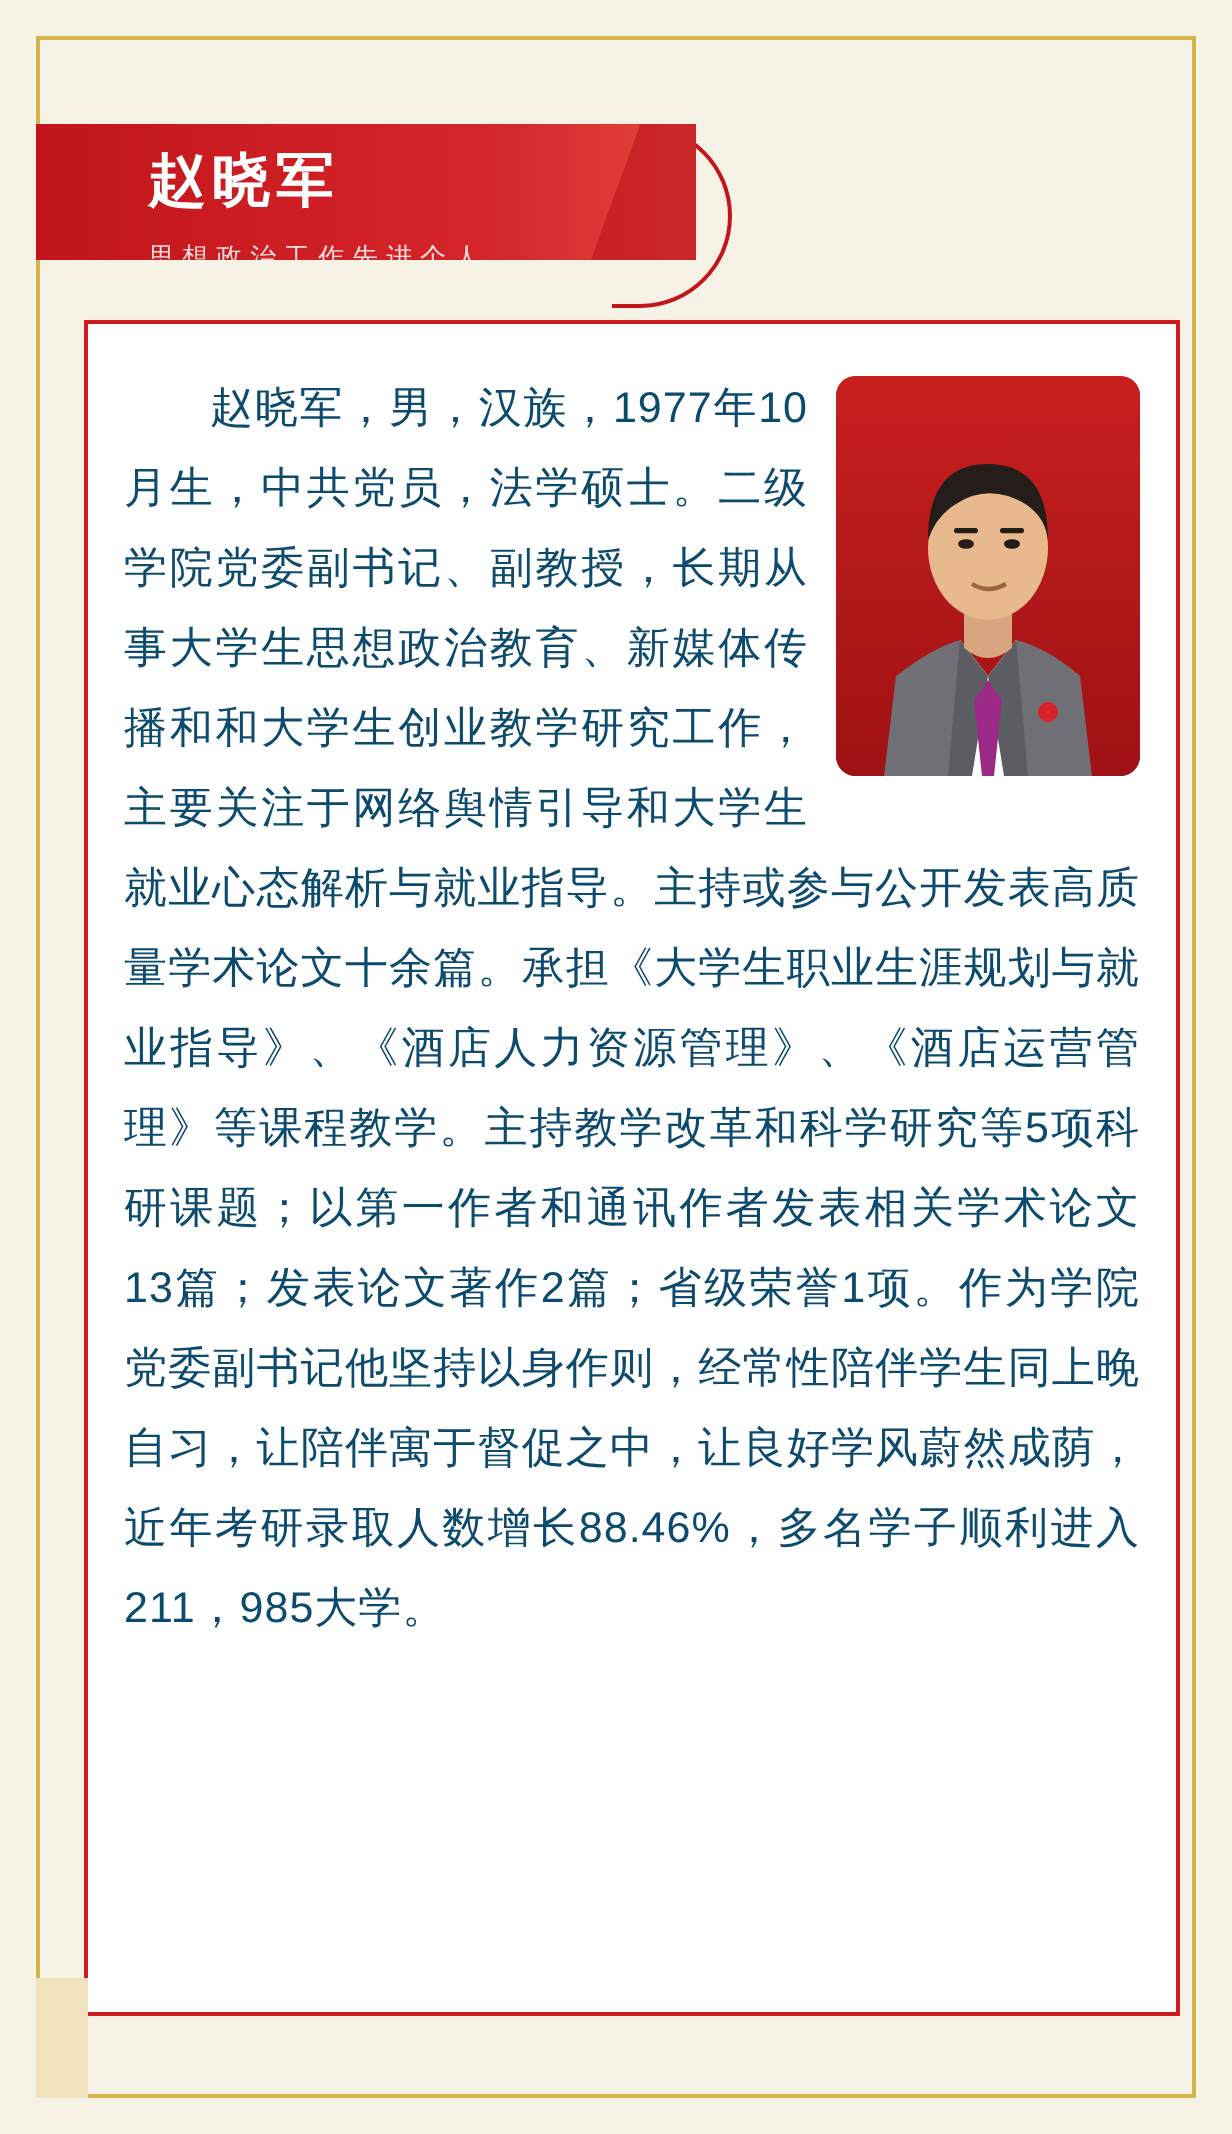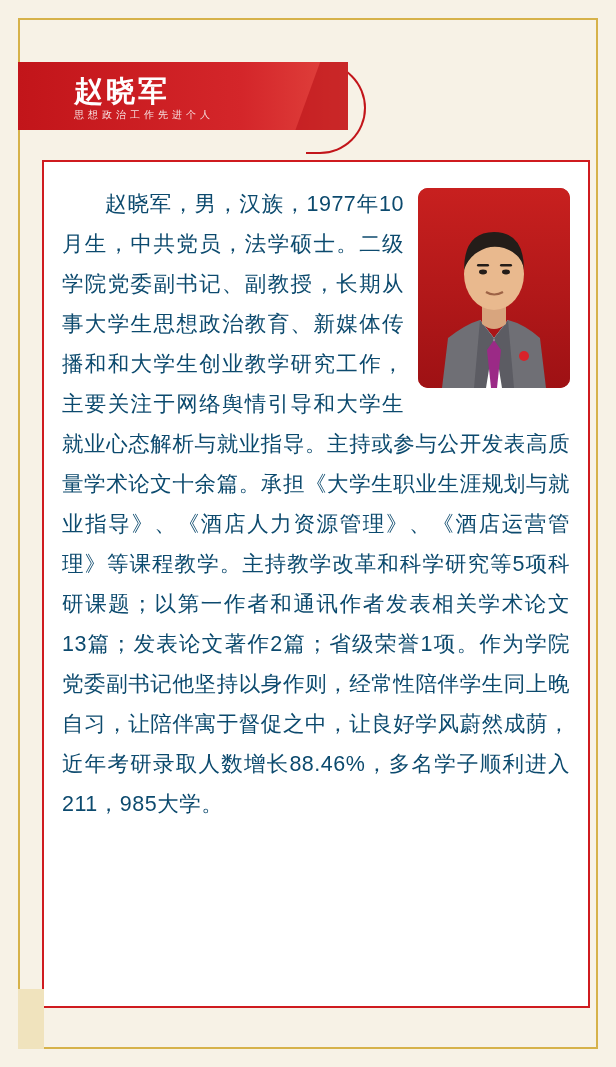--- a/index.html
+++ b/index.html
@@ -63,23 +63,23 @@
     color: #ffffff;
     font-size: 29px;
     font-weight: bold;
     letter-spacing: 3px;
     line-height: 34px;
   }
   .header-sub {
     position: relative;
     z-index: 2;
     color: #f6dede;
-    font-size: 10px;
+    font-size: 13px;
     letter-spacing: 4px;
-    margin-top: 0;
+    margin-top: 12px;
   }
   
   .header-accent {
     position: absolute;
     left: 306px;
     top: 62px;
     width: 60px;
     height: 92px;
     border: 2px solid #c2151a;
     border-left: none;

